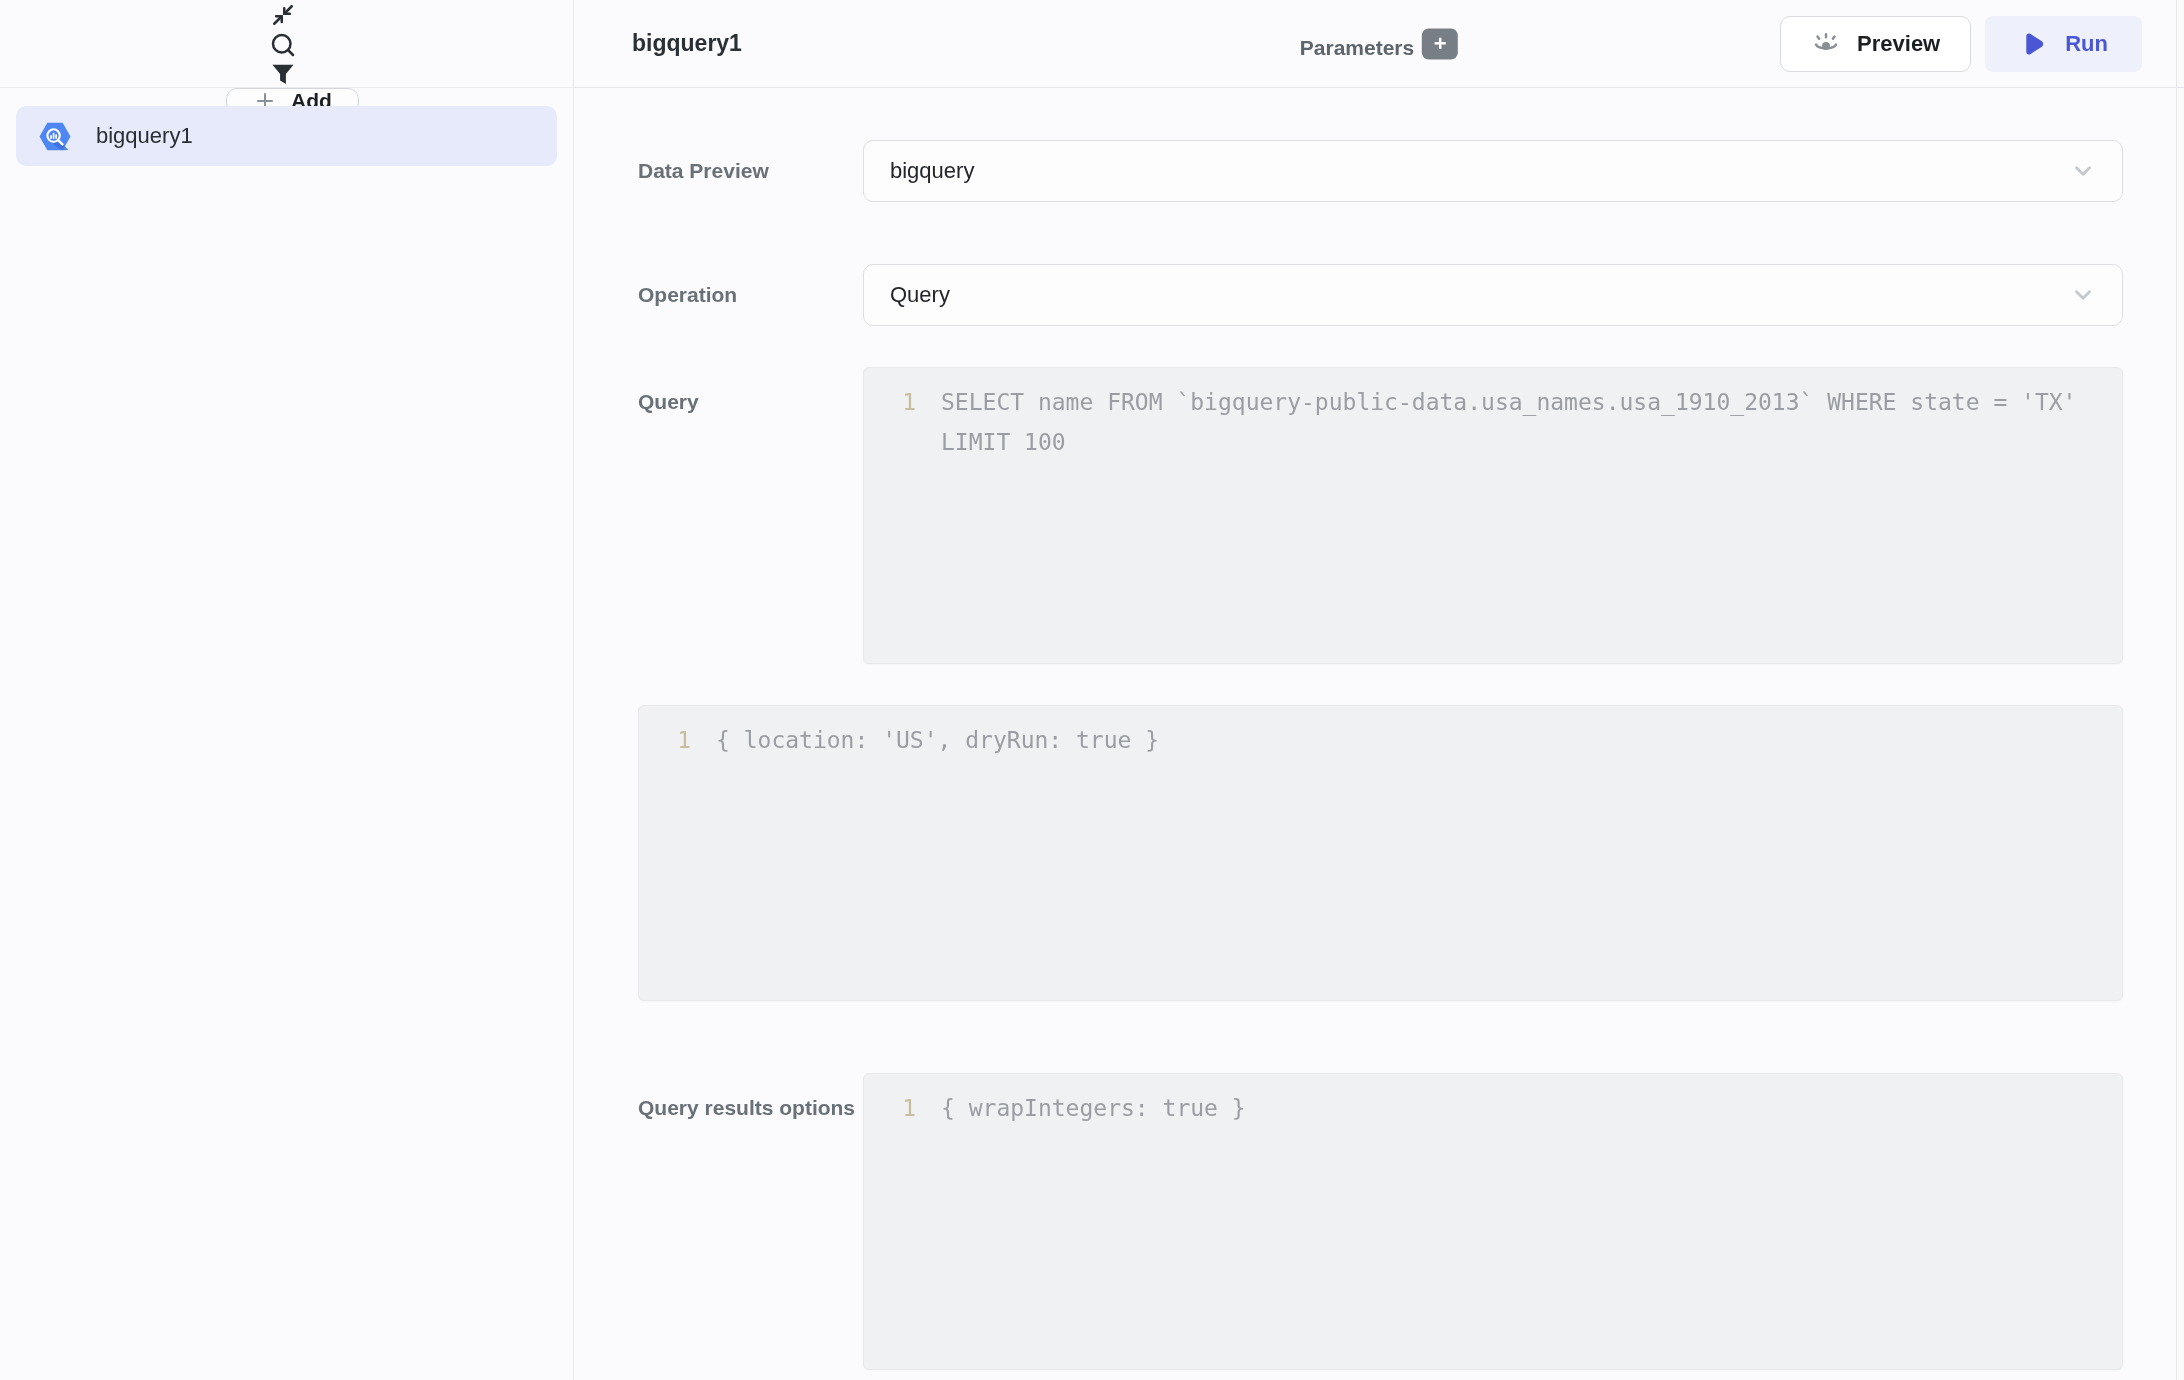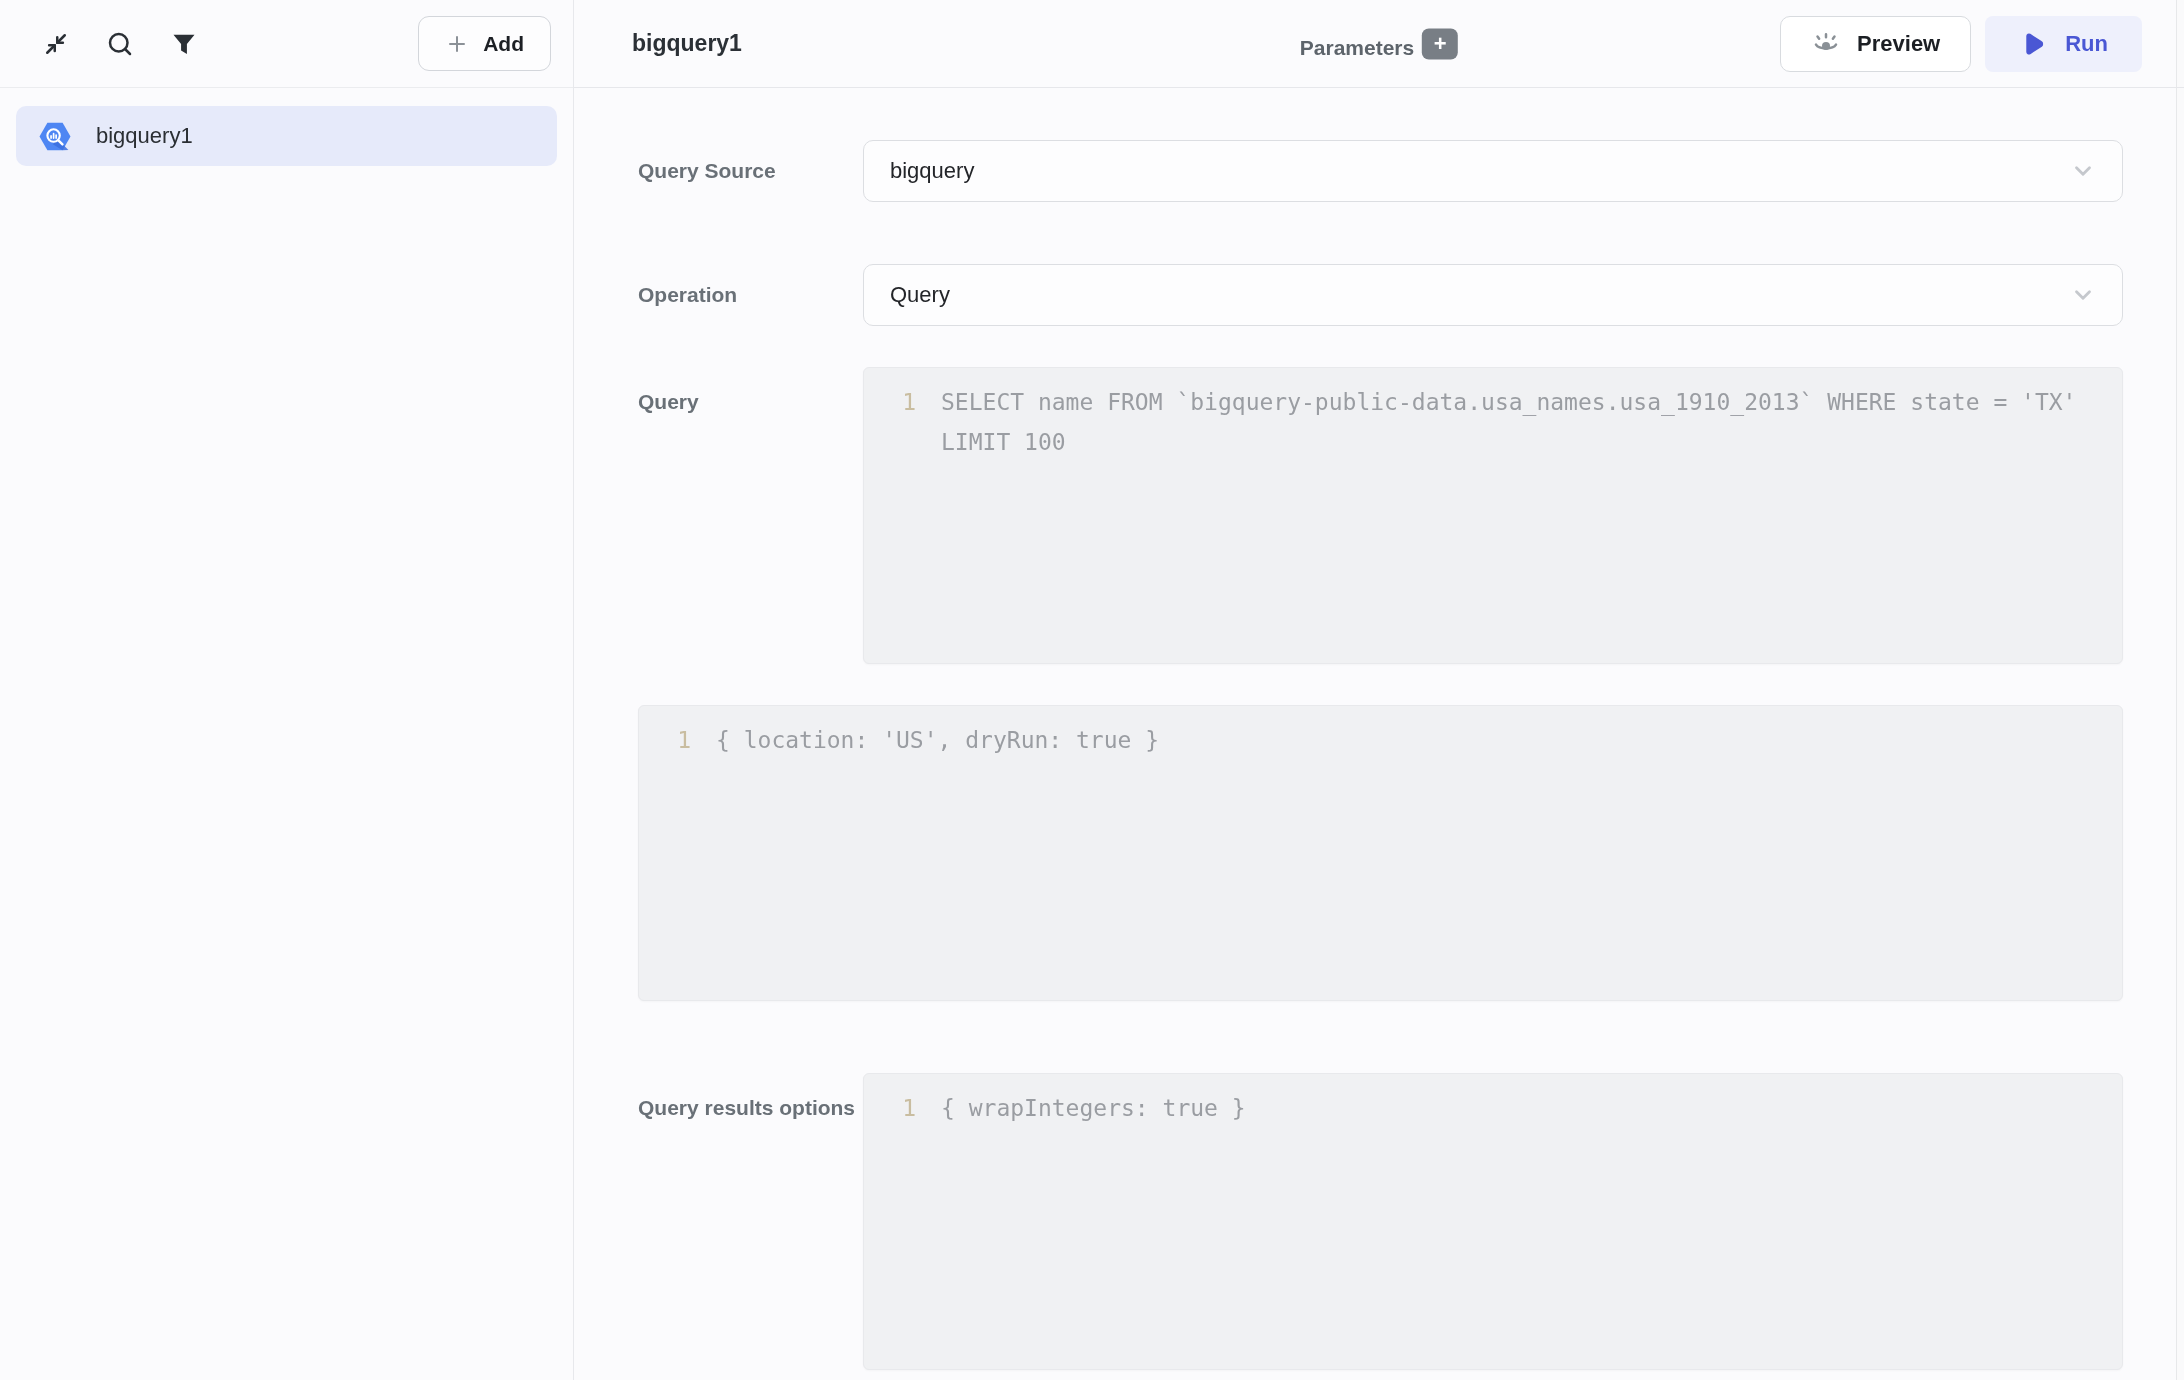--- a/index.html
+++ b/index.html
@@ -20,20 +20,21 @@
     border-right: 1px solid #e7e8ec;
     display: flex;
     flex-direction: column;
   }
   .sidebar-header {
     height: 88px;
     border-bottom: 1px solid #ebecef;
     display: flex;
     align-items: center;
     padding: 0 22px 0 34px;
+    flex-direction: column;
   }
   .icon-btn {
     width: 44px; height: 44px;
     display: flex; align-items: center; justify-content: center;
     background: none; border: none; cursor: pointer;
     margin-right: 20px;
   }
   .spacer { flex: 1; }
   .add-btn {
     height: 55px;
@@ -259,21 +260,21 @@
           </svg>
         </span>
         <span>Run</span>
       </button>
     </div>
   </div>
 
   <div class="content">
 
     <div class="row center">
-      <div class="row-label">Query Source</div>
+      <div class="row-label">Data Preview</div>
       <div class="select-box">
         <span>bigquery</span>
         <span class="chev">
           <svg width="26" height="26" viewBox="0 0 24 24" fill="none" stroke="#c5c8cd" stroke-width="2.6" stroke-linecap="round" stroke-linejoin="round">
             <path d="M6 9 L12 15 L18 9"></path>
           </svg>
         </span>
       </div>
     </div>
 

